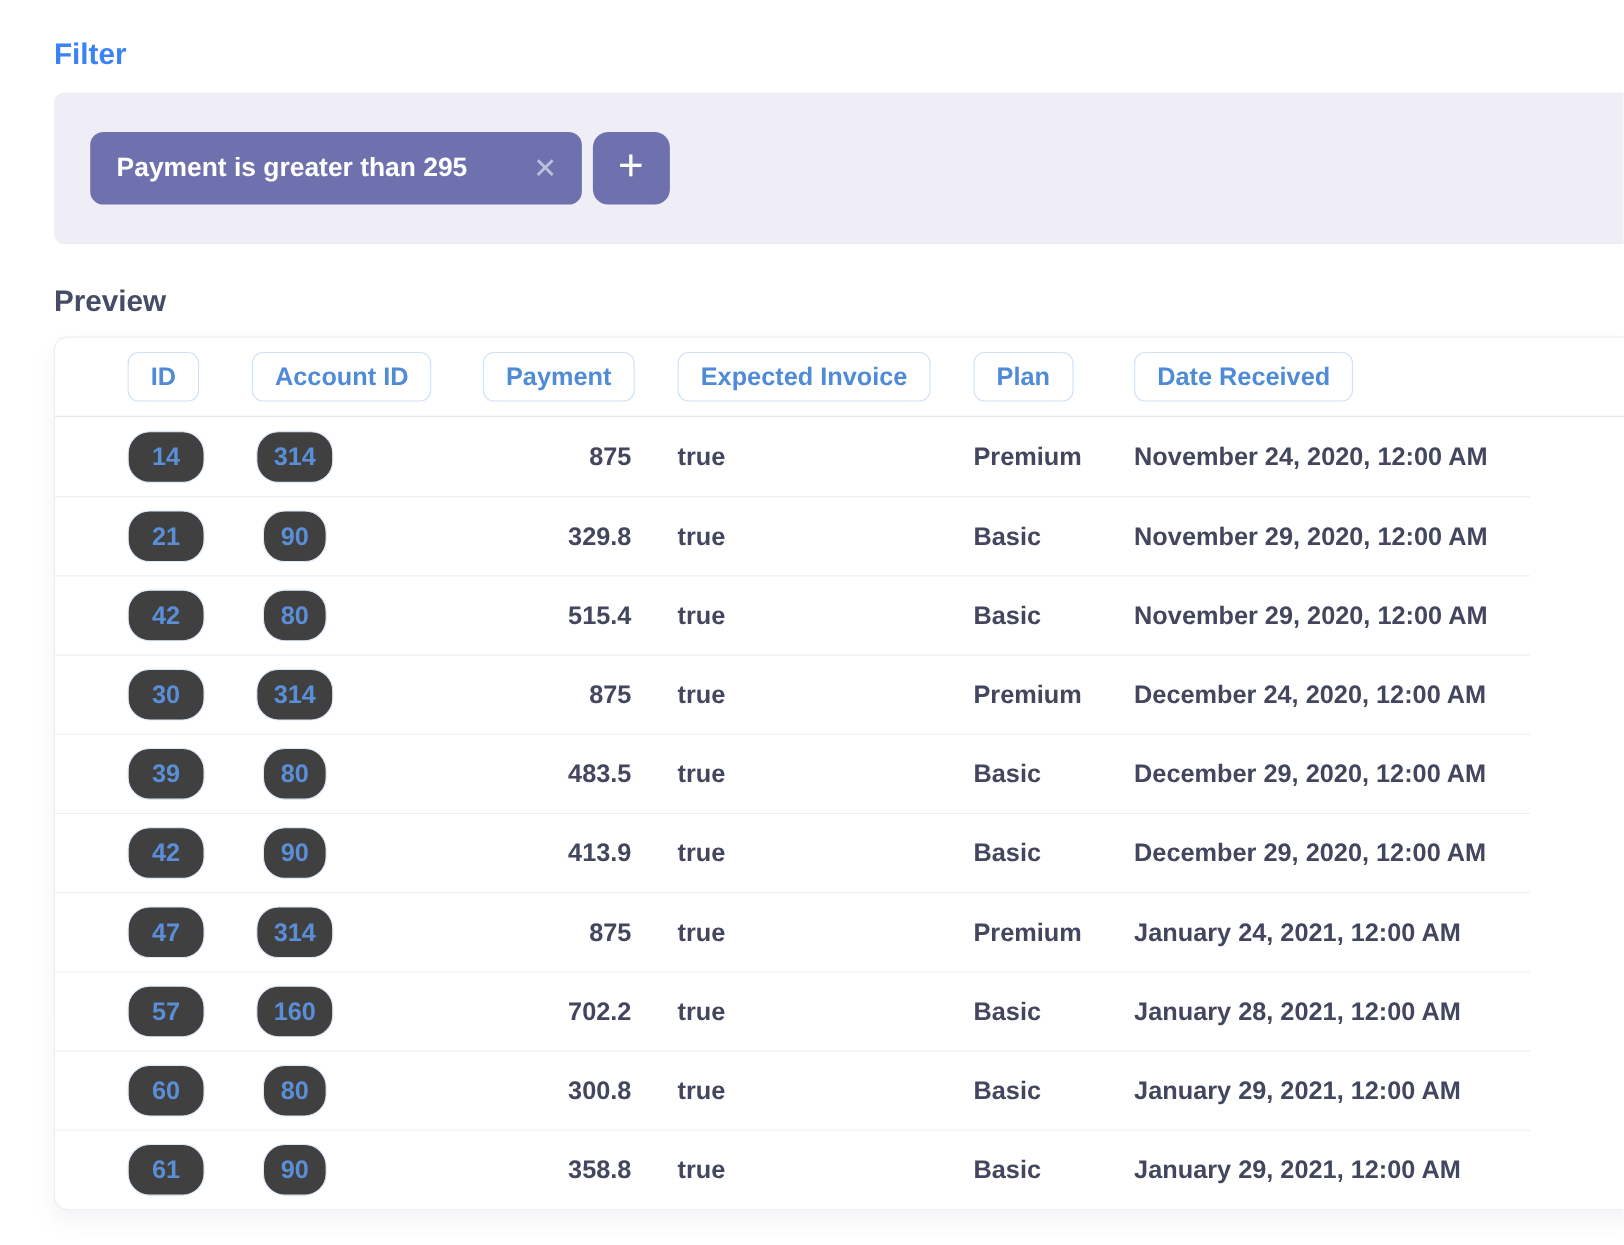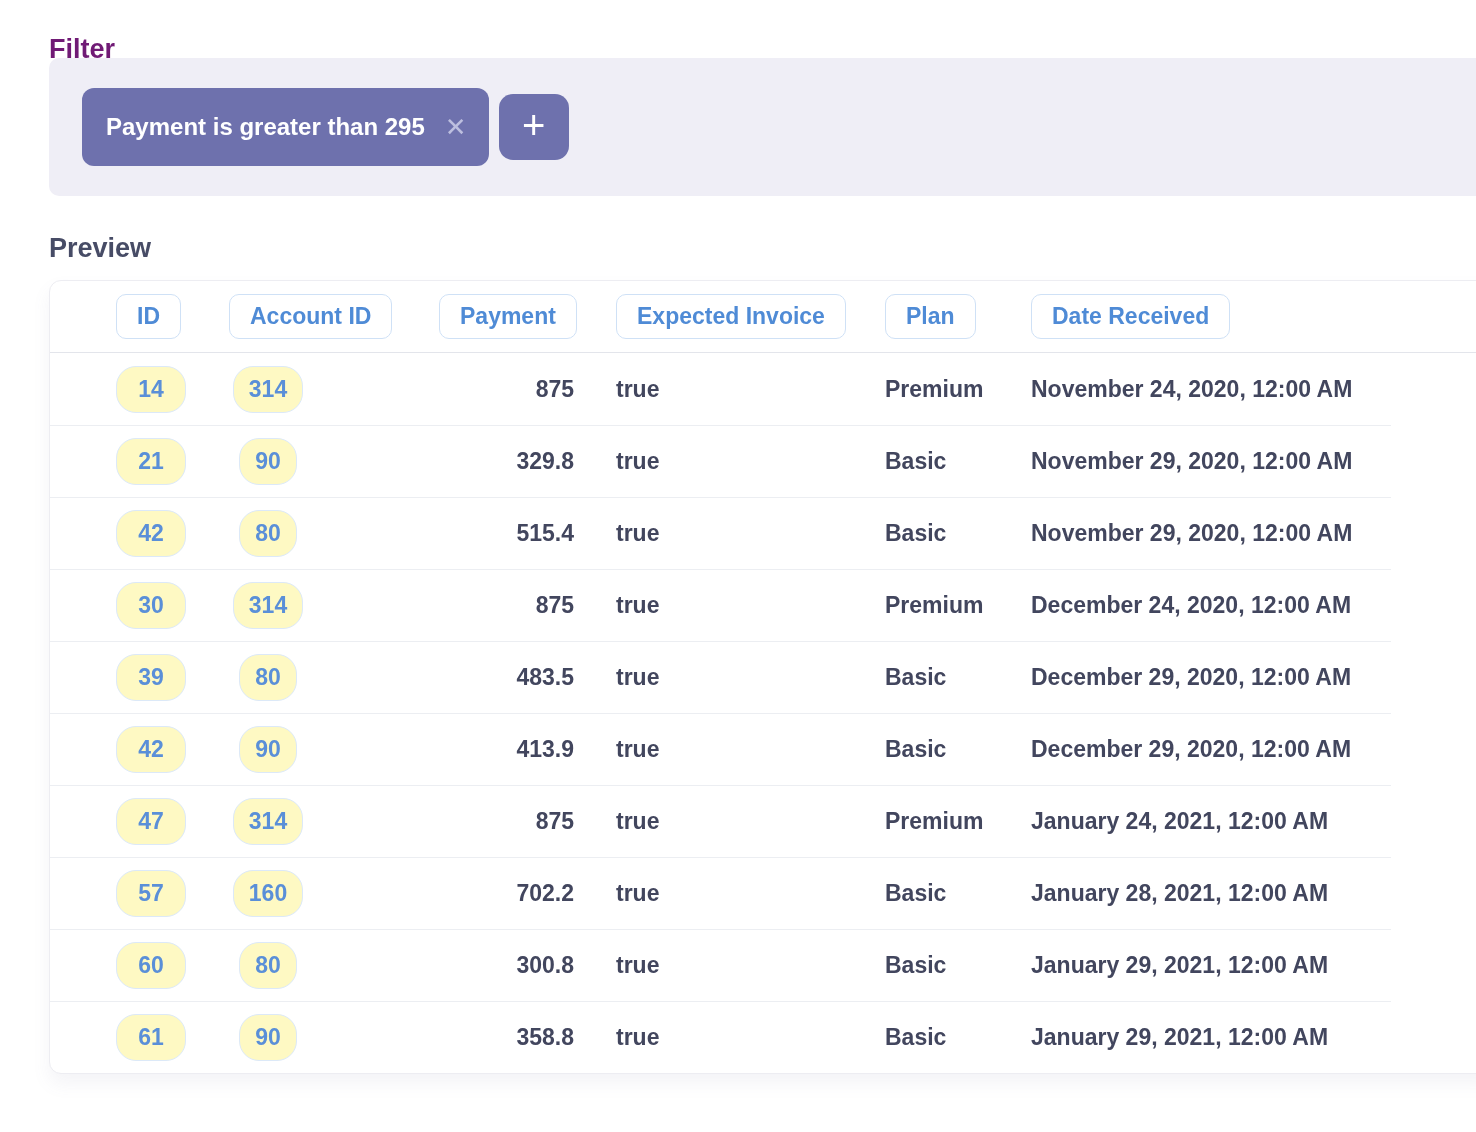--- a/index.html
+++ b/index.html
@@ -8,36 +8,37 @@
     width: 1476px; height: 1132px;
     background: #ffffff;
     overflow: hidden;
     font-family: "Liberation Sans", "DejaVu Sans", sans-serif;
   }
   .page { position: relative; width: 1476px; height: 1132px; padding-left: 49px; }
 
   .section-title {
     margin: 0; line-height: 32px; font-size: 27px; font-weight: 700;
   }
-  .filter-title { padding-top: 33px; color: #701a75; height: 58px; }
+  .filter-title { padding-top: 33px; color: #3b82f6; height: 84px; }
   .preview-title { padding-top: 36px; color: #474c66; height: 68px; }
 
   
   .filter-panel {
     width: 1447px; height: 138px;
     background: #efeef6;
     border-radius: 10px;
     display: flex; align-items: center;
     padding-left: 33px; gap: 10px;
   }
   .chip {
     display: inline-flex; align-items: center;
-    height: 78px; padding: 0 22px 0 24px;
+    height: 66px; padding: 0 22px 0 24px;
     background: #6e71ad; border-radius: 12px;
     cursor: pointer;
+    gap: 40px;
   }
   .chip-label { color: #ffffff; font-size: 24px; font-weight: 700; }
   .chip-close {
     margin-left: 20px; color: #bdbfdf; font-size: 26px; font-weight: 400;
     line-height: 1; cursor: pointer;
   }
   .add-btn {
     width: 70px; height: 66px; border: none; border-radius: 14px;
     background: #6e71ad; color: #ffffff; font-size: 40px; font-weight: 400;
     display: inline-flex; align-items: center; justify-content: center;
@@ -76,21 +77,21 @@
     text-align: right;
   }
   .cell { font-size: 23px; font-weight: 700; color: #42465e; }
   .cell-right { text-align: right; }
   .cell-pad { padding-left: 42px; }
   .acct-box { width: 78px; display: flex; justify-content: center; align-items: flex-end; }
 
   .pill {
     display: inline-flex; align-items: center; justify-content: center;
     height: 47px; padding: 0 15px;
-    background: #fef9c3; border: 1px solid #dce9f8; border-radius: 20px;
+    background: #404040; border: 1px solid #dce9f8; border-radius: 20px;
     color: #5a8fd8; font-size: 23px; font-weight: 700;
     cursor: pointer;
   }
   .pill-id { min-width: 70px; }
 </style>
 </head>
 <body>
 
 <div class="page">
 

